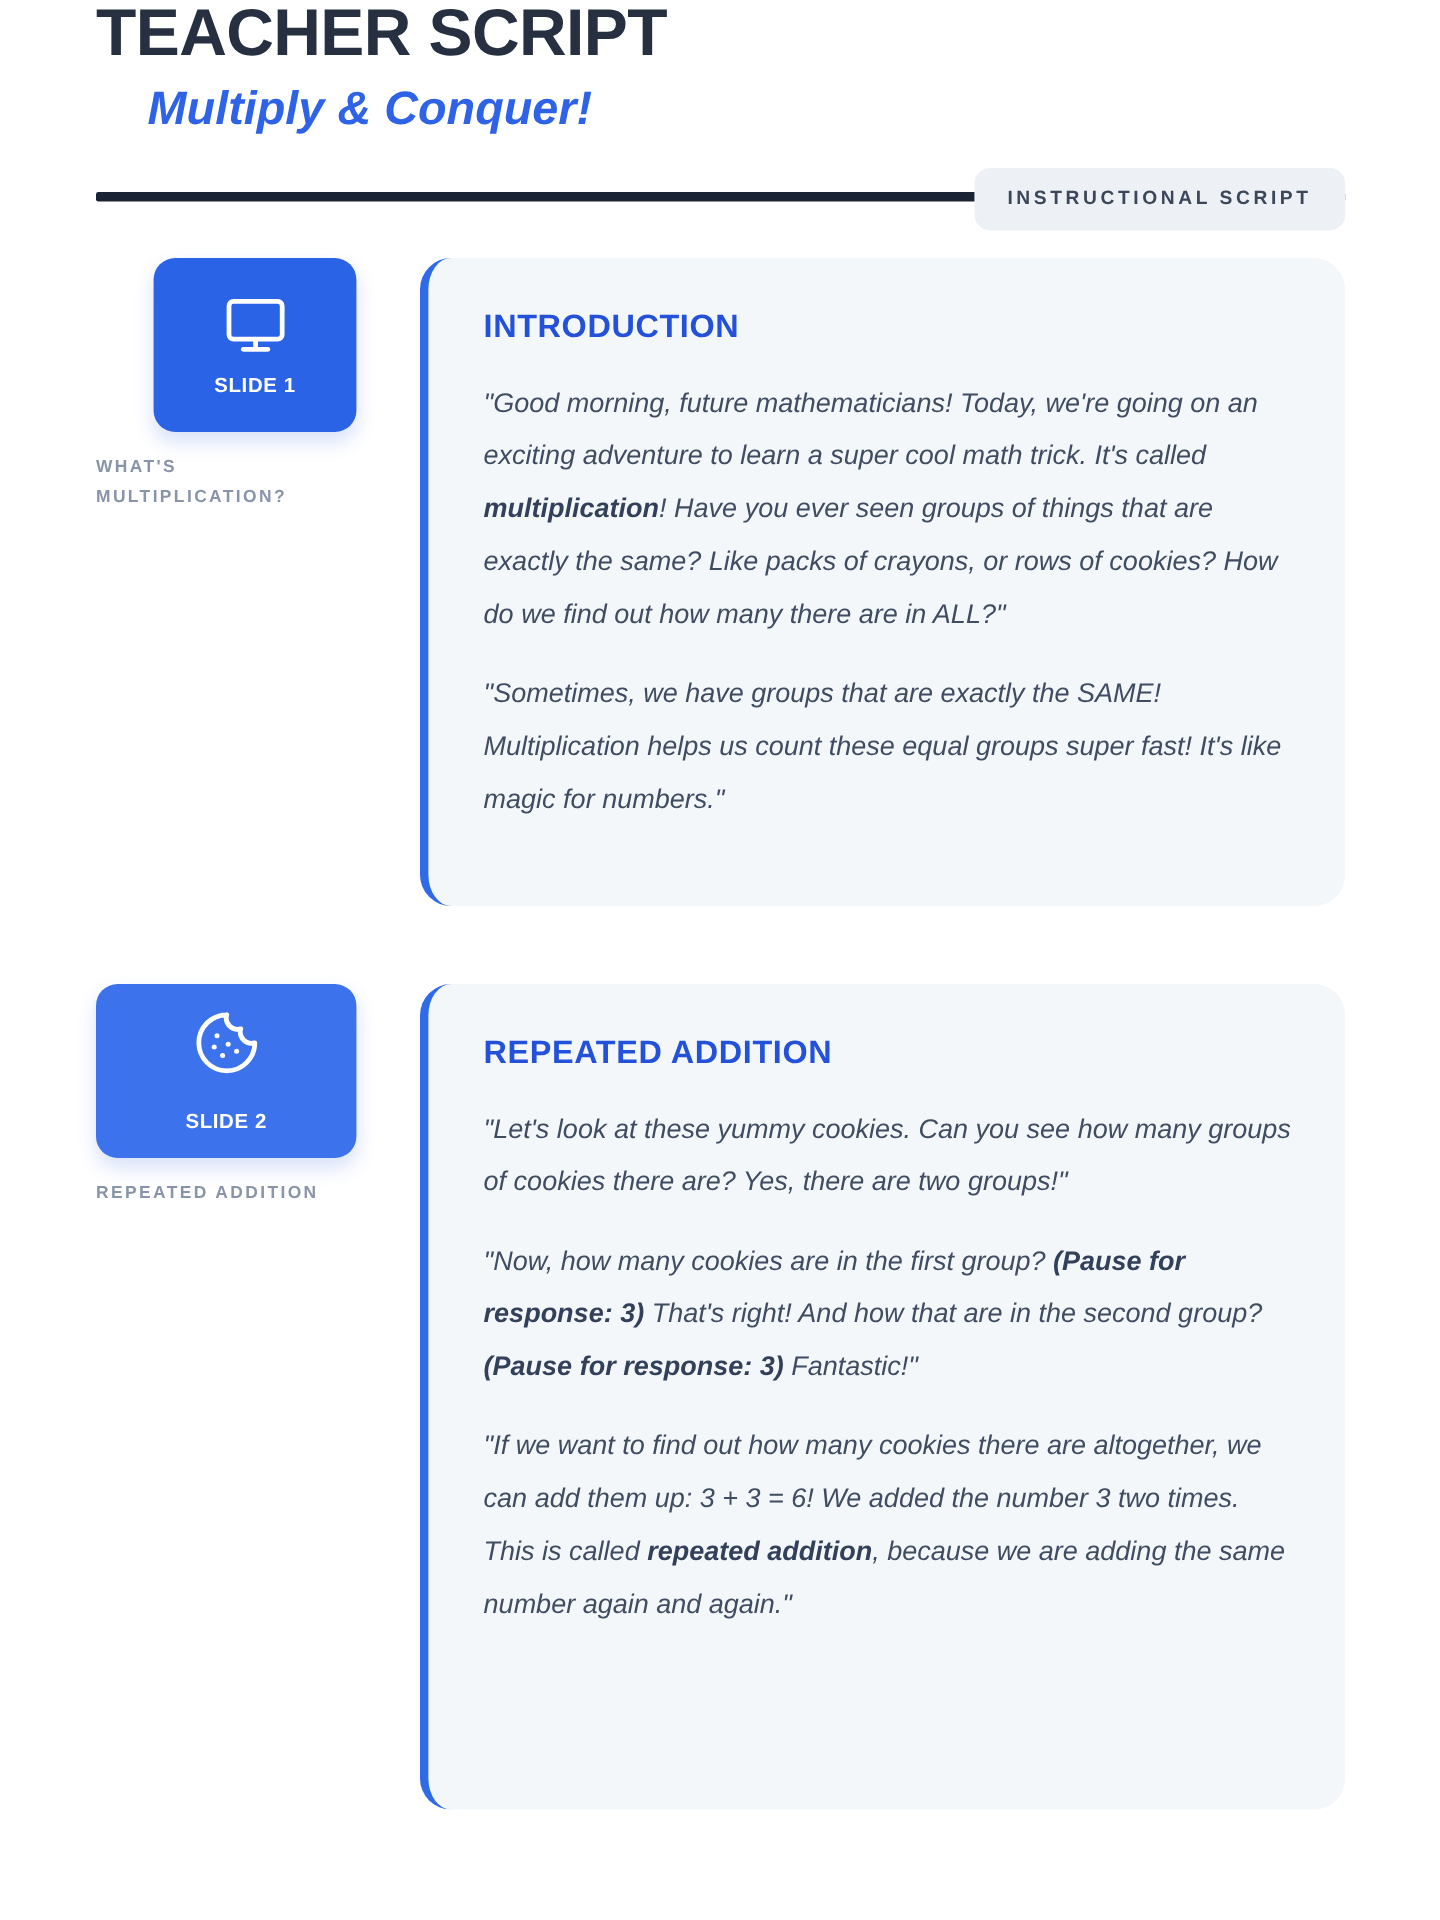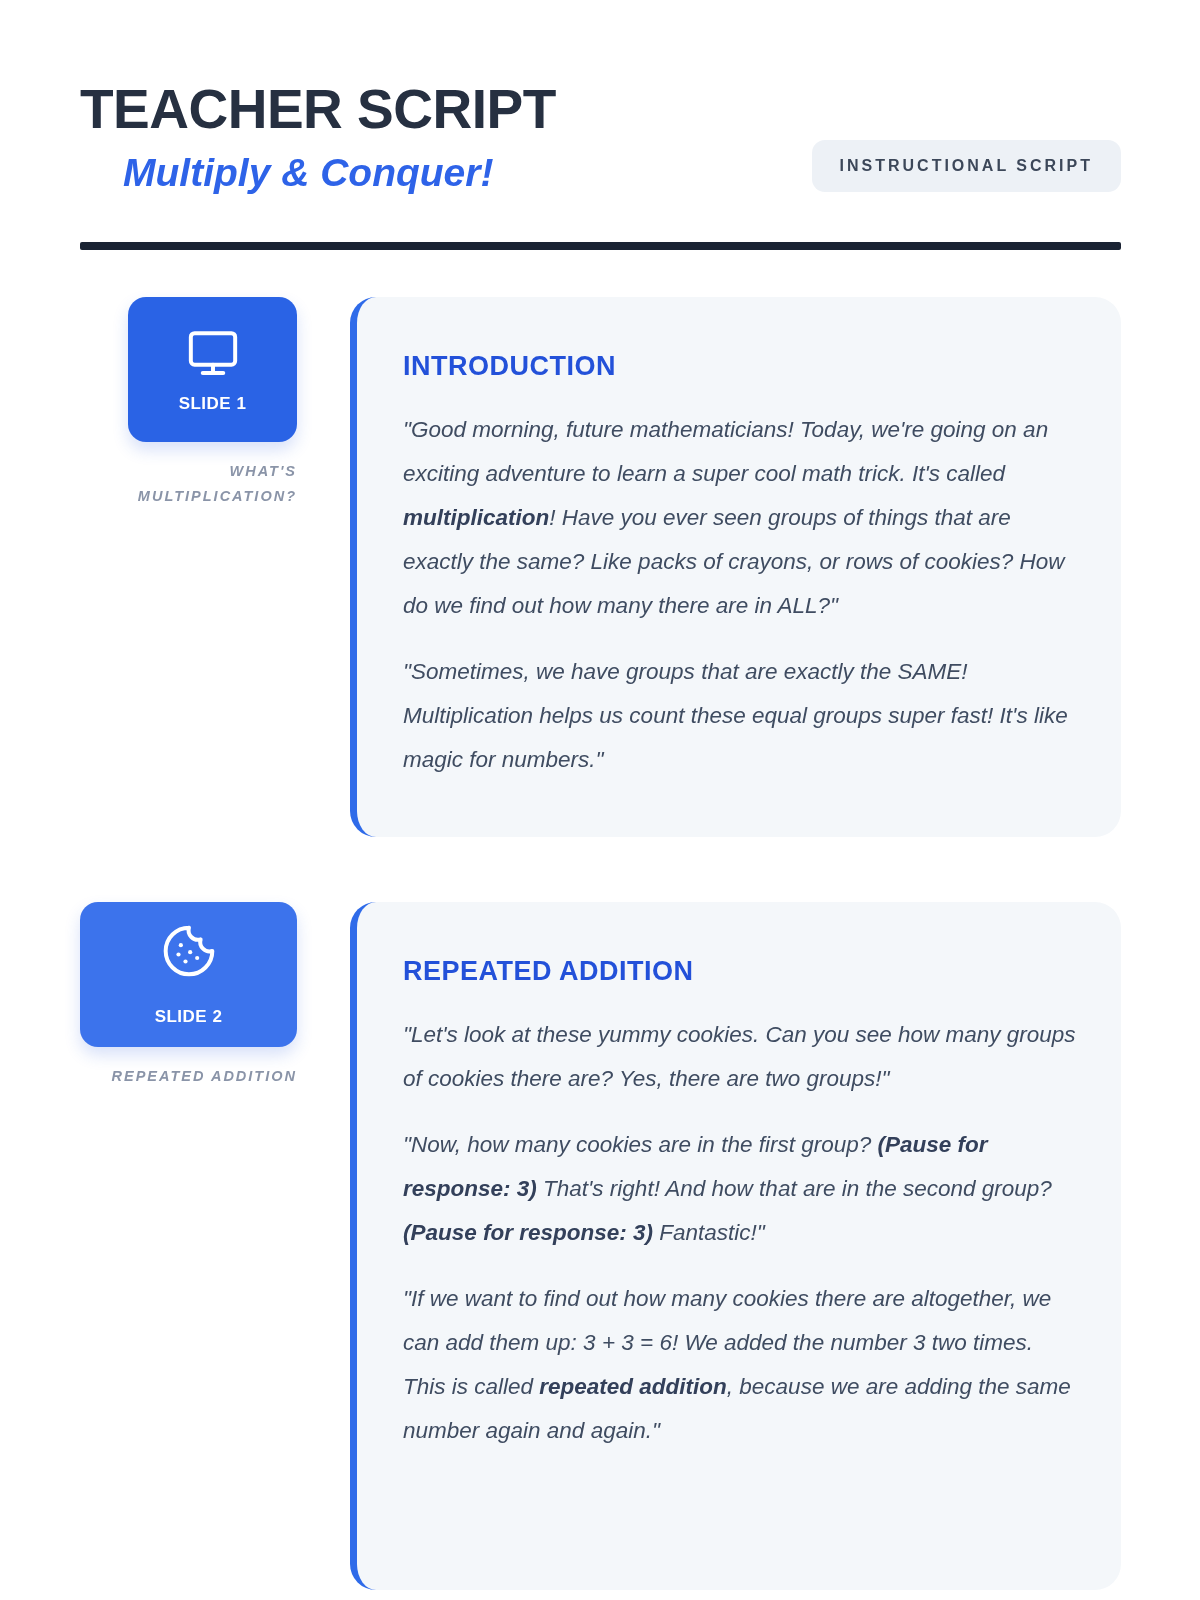--- a/index.html
+++ b/index.html
@@ -14,21 +14,20 @@
   .page {
     box-sizing: border-box;
     width: 1200px;
     height: 1600px;
     padding: 0 79px 0 80px;
     background: #ffffff;
   }
   
   .header {
     position: relative;
-    padding-top: 82px;
   }
   .page-title {
     font-size: 55px;
     font-weight: bold;
     letter-spacing: -0.5px;
     color: var(--heading, #263041);
     line-height: 1.0;
     margin: 0;
   }
   .page-subtitle {
@@ -89,44 +88,43 @@
     height: 56px;
     display: block;
   }
   .slide-label {
     font-size: 17px;
     font-weight: bold;
     letter-spacing: 0.5px;
   }
   .slide-caption {
     margin-top: 17px;
-    text-align: right;
+    text-align: left;
     font-size: 14.5px;
     font-weight: bold;
-    font-style: italic;
     letter-spacing: 2px;
     line-height: 1.75;
     color: var(--caption, #8a94a8);
   }
   .panel {
     box-sizing: border-box;
     flex: 1;
     background: var(--panel_bg, #f4f7fa);
     border-left: 7px solid var(--panel_border, #2f6be9);
     border-radius: 26px;
     padding: 42px 44px 36px 46px;
   }
   .panel-1 { min-height: 540px; }
   .panel-2 { min-height: 688px; }
   .panel-title {
     color: var(--accent_title, #2351d9);
     font-size: 27px;
     font-weight: bold;
     letter-spacing: 0.5px;
-    margin: 12px 0 26px 0;
+    margin: 0 0 26px 0;
   }
   .para {
     margin: 0 0 22px 0;
     font-size: 22.5px;
     font-style: italic;
     line-height: 44px;
     color: var(--body, #3f4c61);
   }
   .para:last-child { margin-bottom: 0; }
   .para b {

